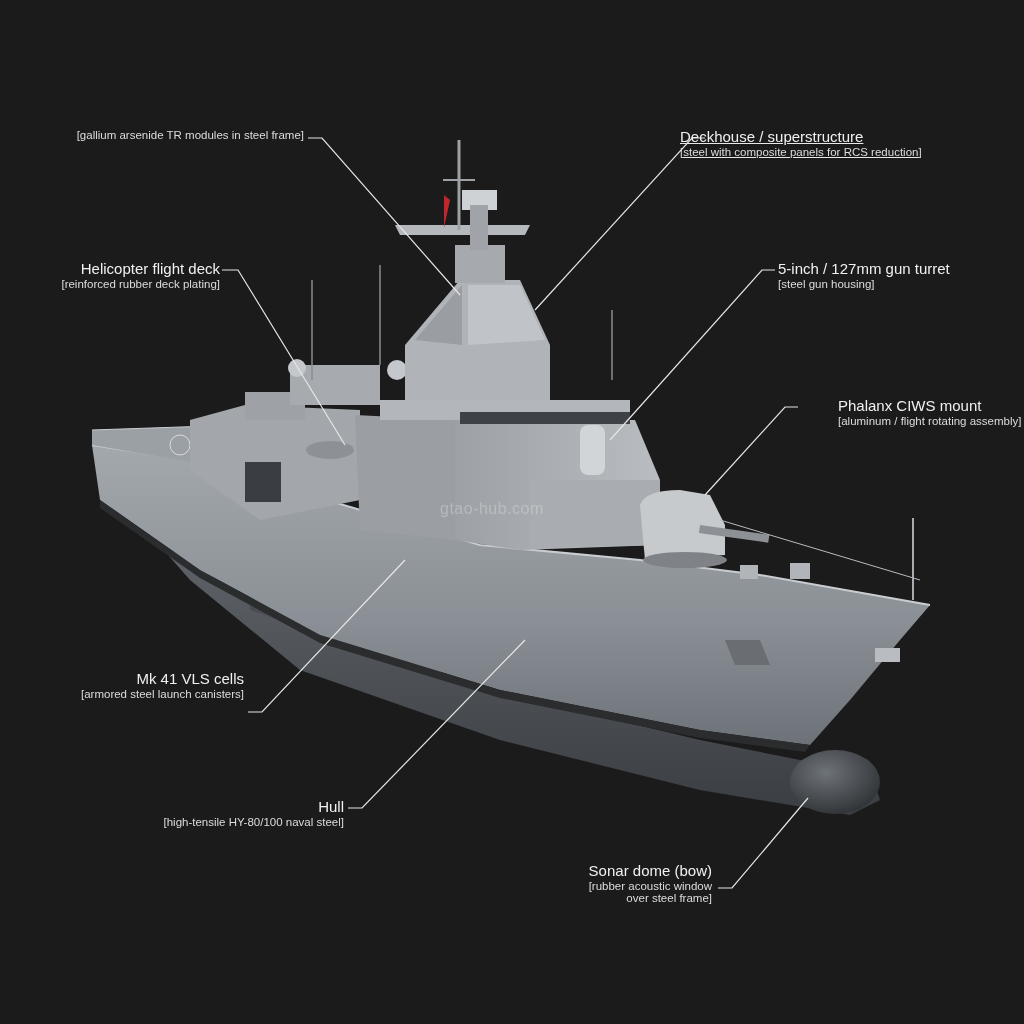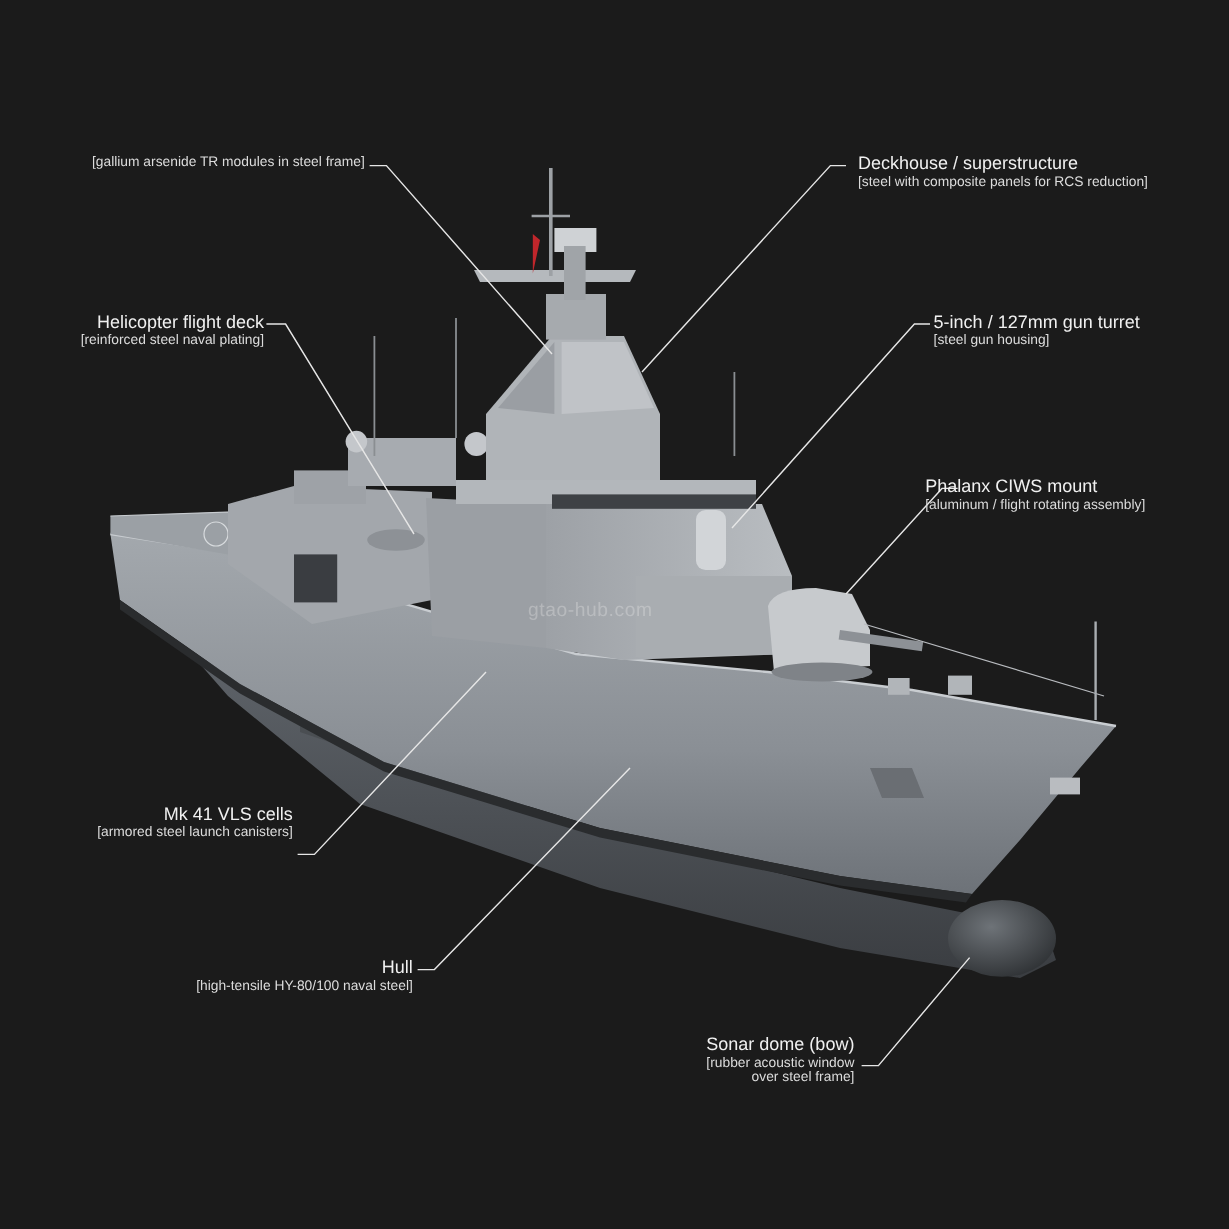--- a/index.html
+++ b/index.html
@@ -118,36 +118,36 @@
     <polyline points="718,888 732,888 808,798"></polyline>
   </g>
 </svg>
 
 <div class="watermark">gtao-hub.com</div>
 
 <div class="label right" style="right:720px; top:129px;">
   <span class="s">[gallium arsenide TR modules in steel frame]</span>
 </div>
 
-<div class="label left" style="left:715px; top:129px;">
+<div class="label left" style="left:680px; top:129px;text-decoration:underline;">
   <span class="t">Deckhouse / superstructure</span>
   <span class="s">[steel with composite panels for RCS reduction]</span>
 </div>
 
 <div class="label right" style="right:804px; top:261px;">
   <span class="t">Helicopter flight deck</span>
-  <span class="s">[reinforced steel naval plating]</span>
+  <span class="s">[reinforced rubber deck plating]</span>
 </div>
 
 <div class="label left" style="left:778px; top:261px;">
   <span class="t">5-inch / 127mm gun turret</span>
   <span class="s">[steel gun housing]</span>
 </div>
 
-<div class="label left" style="left:771px; top:398px;">
+<div class="label left" style="left:838px; top:398px;">
   <span class="t">Phalanx CIWS mount</span>
   <span class="s">[aluminum / flight rotating assembly]</span>
 </div>
 
 <div class="label right" style="right:780px; top:671px;">
   <span class="t">Mk 41 VLS cells</span>
   <span class="s">[armored steel launch canisters]</span>
 </div>
 
 <div class="label right" style="right:680px; top:799px;">

